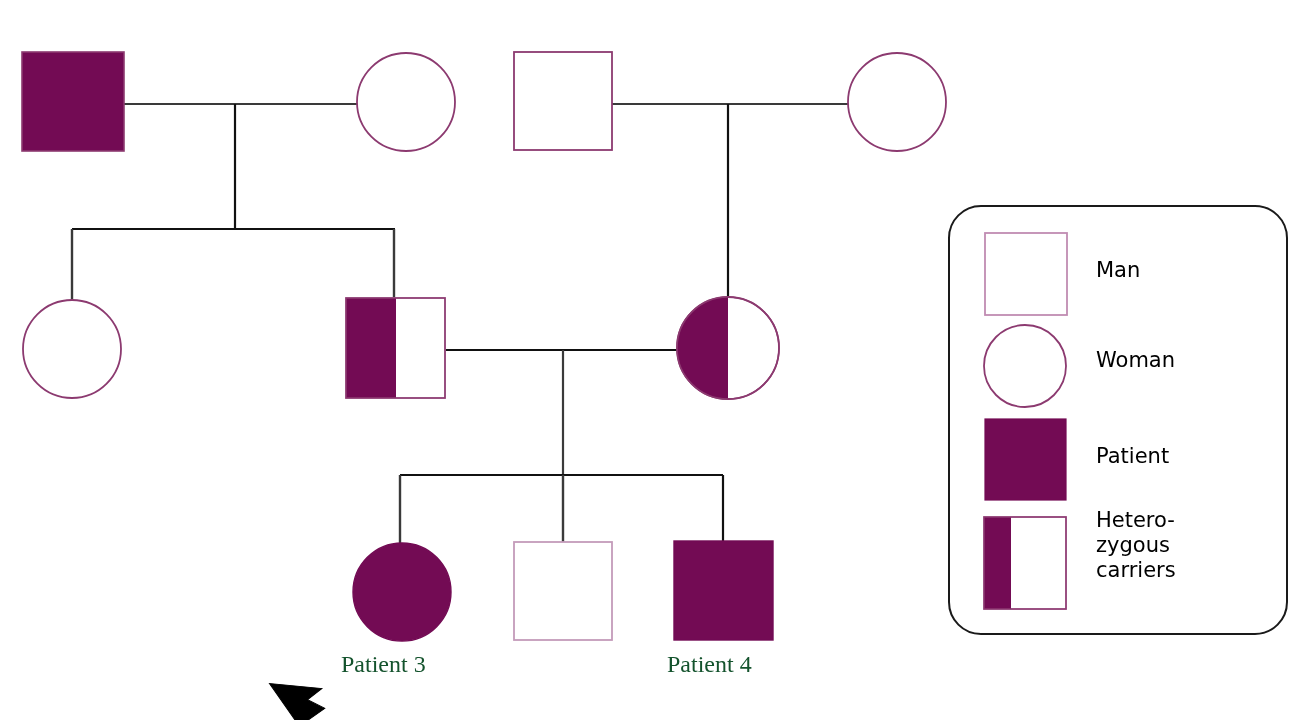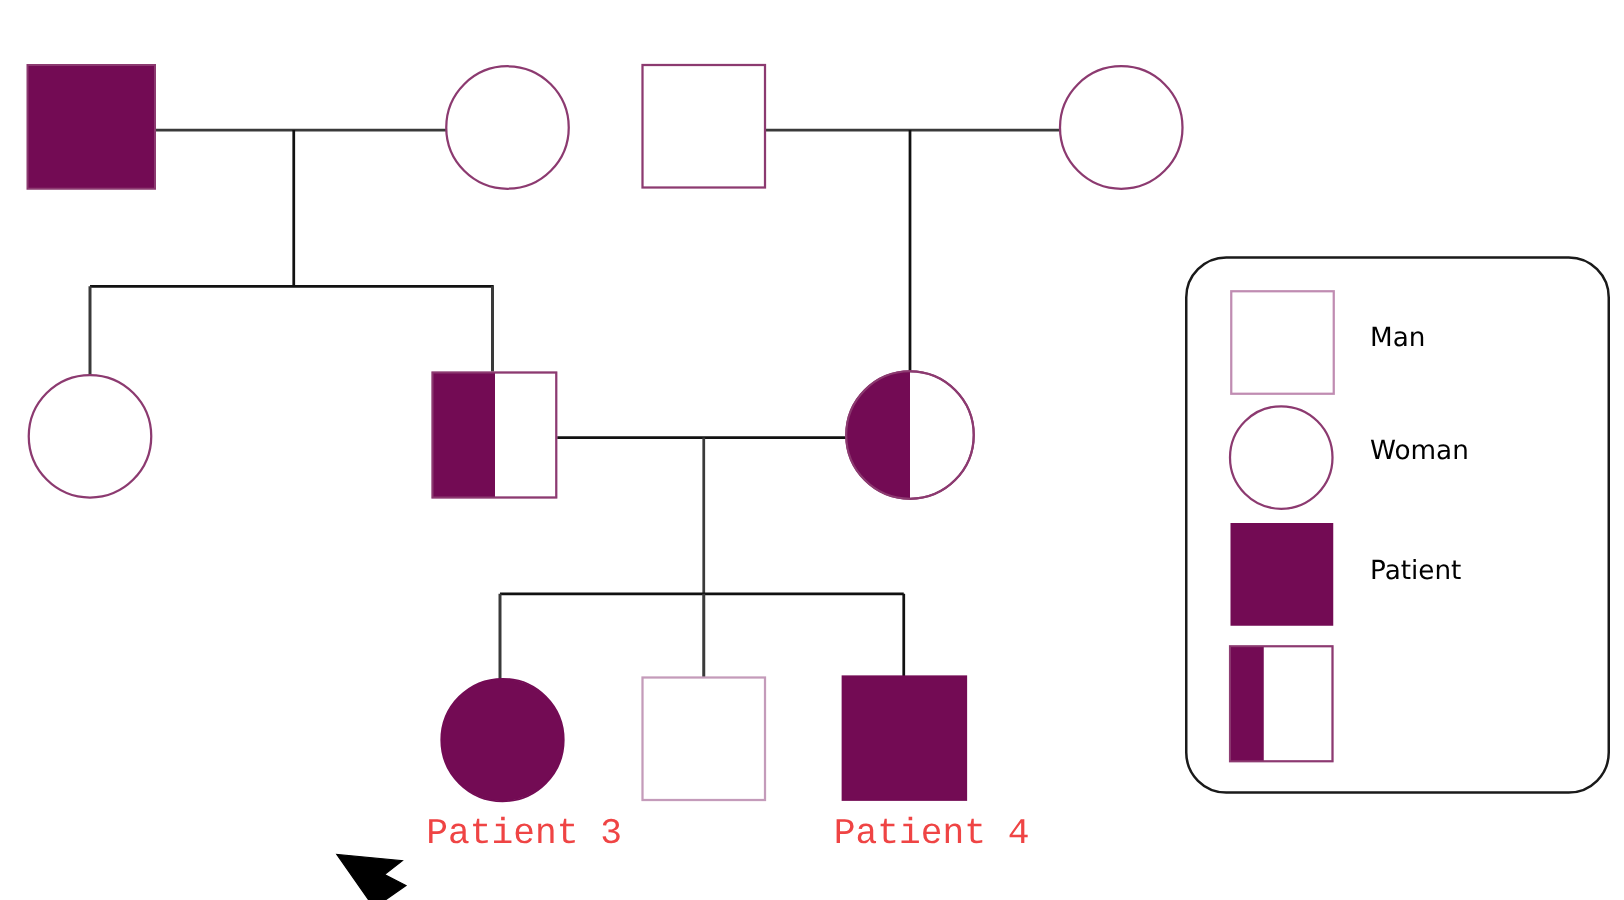--- a/index.html
+++ b/index.html
@@ -21,23 +21,23 @@
   #pedigree-svg {
     position: absolute;
     left: 0;
     top: 0;
     width: 1299px;
     height: 720px;
     display: block;
   }
   .node-label {
     position: absolute;
-    font-family: Liberation Mono, monospace;
-    font-size: 29px;
-    color: #ef4444;
+    font-family: Liberation Serif, serif;
+    font-size: 24px;
+    color: #14532d;
     white-space: nowrap;
     line-height: 1;
   }
   .legend-label {
     position: absolute;
     font-family: "DejaVu Sans", "Liberation Sans", sans-serif;
     font-size: 21px;
     color: #000000;
     line-height: 1.18;
     white-space: pre-line;
@@ -140,14 +140,17 @@
   <div class="node-label" style="left:341px; top:652px;">Patient 3</div>
 
   <div class="node-label" style="left:667px; top:652px;">Patient 4</div>
 
   <div class="legend-label" style="left:1096px; top:258px;">Man</div>
 
   <div class="legend-label" style="left:1096px; top:348px;">Woman</div>
 
   <div class="legend-label" style="left:1096px; top:444px;">Patient</div>
 
+  <div class="legend-label" style="left:1096px; top:508px;">Hetero-
+zygous
+carriers</div>
 
 </div>
 
 </body></html>

